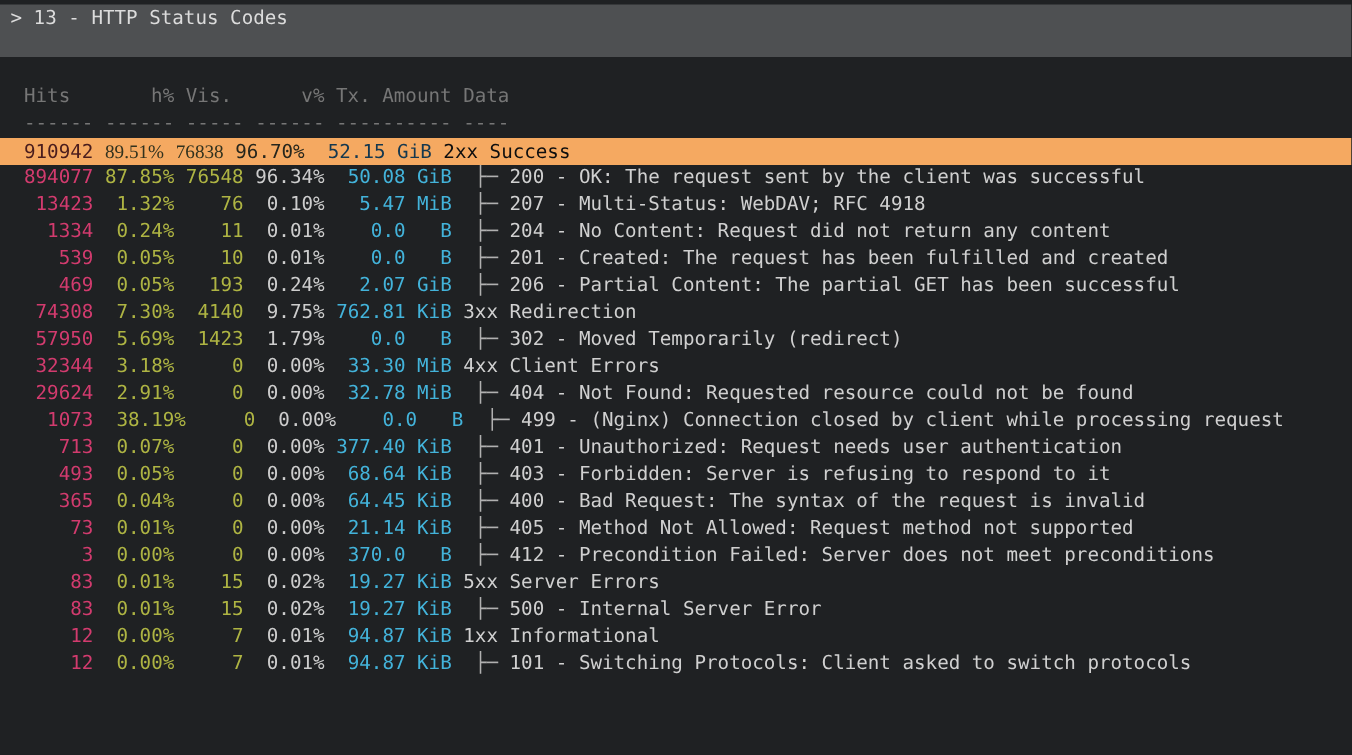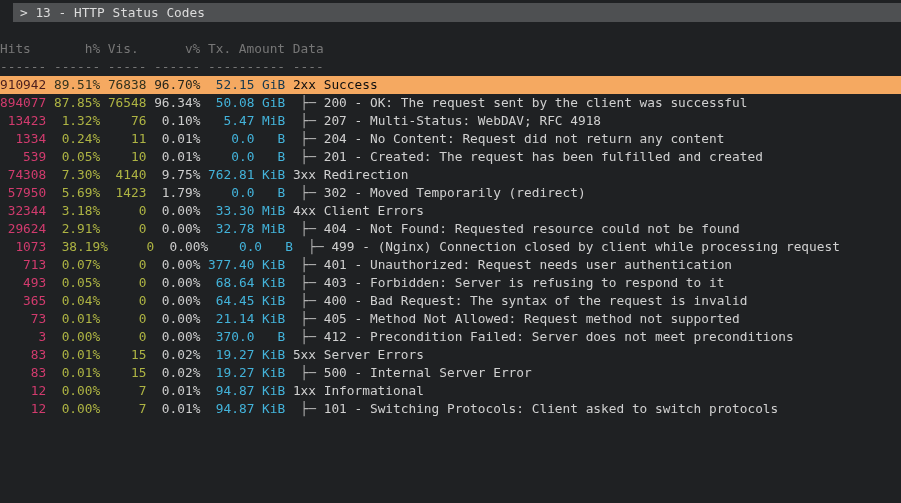--- a/index.html
+++ b/index.html
@@ -9,35 +9,35 @@
     --hl-hits:#4a1d1d; --hl-olive:#32321e; --hl-pct:#26261c;
     --hl-tx:#15384f; --hl-text:#0e0e0e;
   }
   html,body{margin:0;padding:0;}
   body{
     width:901px;height:503px;overflow:hidden;background:var(--bg);
     font-family:"DejaVu Sans Mono","Liberation Mono",monospace;
     font-size:12.8px;
   }
   .titlebar{
-    margin:3px 0 0 13px;height:19px;line-height:19px;background:var(--bar-bg);
+    margin:3px 0 0 0;height:35px;line-height:19px;background:var(--bar-bg);
     color:var(--bar-fg);white-space:pre;padding-left:7px;
   }
   .spacer{height:18px;}
-  .line{height:18px;line-height:18px;white-space:pre;padding-left:0;}
+  .line{height:18px;line-height:18px;white-space:pre;padding-left:16px;}
   .hdr{color:var(--muted);}
   .row .c-hits{color:var(--hits);text-align:right;}
   .row .c-olive{color:var(--olive);}
   .row .c-pct{color:var(--pct);}
   .row .c-tx{color:var(--tx);}
   .row .c-branch{color:var(--branch);}
   .row .c-data{color:var(--text);}
   .row.hl{background:var(--hl-bg);}
   .row.hl .c-hits{color:var(--hl-hits);}
-  .row.hl .c-olive{color:var(--hl-olive);}
+  .row.hl .c-olive{color:var(--hl-olive);font-family:Liberation Serif, serif;}
   .row.hl .c-pct{color:var(--hl-pct);}
   .row.hl .c-tx{color:var(--hl-tx);}
   .row.hl .c-data,.row.hl .c-branch{color:var(--hl-text);}
 </style>
 </head>
 <body>
 
 <div class="titlebar"><span>&gt; 13 - HTTP Status Codes</span></div>
 
 <div class="spacer"></div>
@@ -49,20 +49,21 @@
   <div class="line row hl"><span class="c-hits">910942</span> <span class="c-olive">89.51%</span> <span class="c-olive">76838</span> <span class="c-pct">96.70%</span> <span class="c-tx"> 52.15 GiB</span> <span class="c-branch"></span><span class="c-data">2xx Success</span></div>
 
   <div class="line row"><span class="c-hits">894077</span> <span class="c-olive">87.85%</span> <span class="c-olive">76548</span> <span class="c-pct">96.34%</span> <span class="c-tx"> 50.08 GiB</span> <span class="c-branch"> ├─ </span><span class="c-data">200 - OK: The request sent by the client was successful</span></div>
 
   <div class="line row"><span class="c-hits"> 13423</span> <span class="c-olive"> 1.32%</span> <span class="c-olive">   76</span> <span class="c-pct"> 0.10%</span> <span class="c-tx">  5.47 MiB</span> <span class="c-branch"> ├─ </span><span class="c-data">207 - Multi-Status: WebDAV; RFC 4918</span></div>
 
   <div class="line row"><span class="c-hits">  1334</span> <span class="c-olive"> 0.24%</span> <span class="c-olive">   11</span> <span class="c-pct"> 0.01%</span> <span class="c-tx">   0.0   B</span> <span class="c-branch"> ├─ </span><span class="c-data">204 - No Content: Request did not return any content</span></div>
 
   <div class="line row"><span class="c-hits">   539</span> <span class="c-olive"> 0.05%</span> <span class="c-olive">   10</span> <span class="c-pct"> 0.01%</span> <span class="c-tx">   0.0   B</span> <span class="c-branch"> ├─ </span><span class="c-data">201 - Created: The request has been fulfilled and created</span></div>
 
+  <div class="line row"><span class="c-hits">   469</span> <span class="c-olive"> 0.05%</span> <span class="c-olive">  193</span> <span class="c-pct"> 0.24%</span> <span class="c-tx">  2.07 GiB</span> <span class="c-branch"> ├─ </span><span class="c-data">206 - Partial Content: The partial GET has been successful</span></div>
 
   <div class="line row"><span class="c-hits"> 74308</span> <span class="c-olive"> 7.30%</span> <span class="c-olive"> 4140</span> <span class="c-pct"> 9.75%</span> <span class="c-tx">762.81 KiB</span> <span class="c-branch"></span><span class="c-data">3xx Redirection</span></div>
 
   <div class="line row"><span class="c-hits"> 57950</span> <span class="c-olive"> 5.69%</span> <span class="c-olive"> 1423</span> <span class="c-pct"> 1.79%</span> <span class="c-tx">   0.0   B</span> <span class="c-branch"> ├─ </span><span class="c-data">302 - Moved Temporarily (redirect)</span></div>
 
 
 
   <div class="line row"><span class="c-hits"> 32344</span> <span class="c-olive"> 3.18%</span> <span class="c-olive">    0</span> <span class="c-pct"> 0.00%</span> <span class="c-tx"> 33.30 MiB</span> <span class="c-branch"></span><span class="c-data">4xx Client Errors</span></div>
 
   <div class="line row"><span class="c-hits"> 29624</span> <span class="c-olive"> 2.91%</span> <span class="c-olive">    0</span> <span class="c-pct"> 0.00%</span> <span class="c-tx"> 32.78 MiB</span> <span class="c-branch"> ├─ </span><span class="c-data">404 - Not Found: Requested resource could not be found</span></div>

